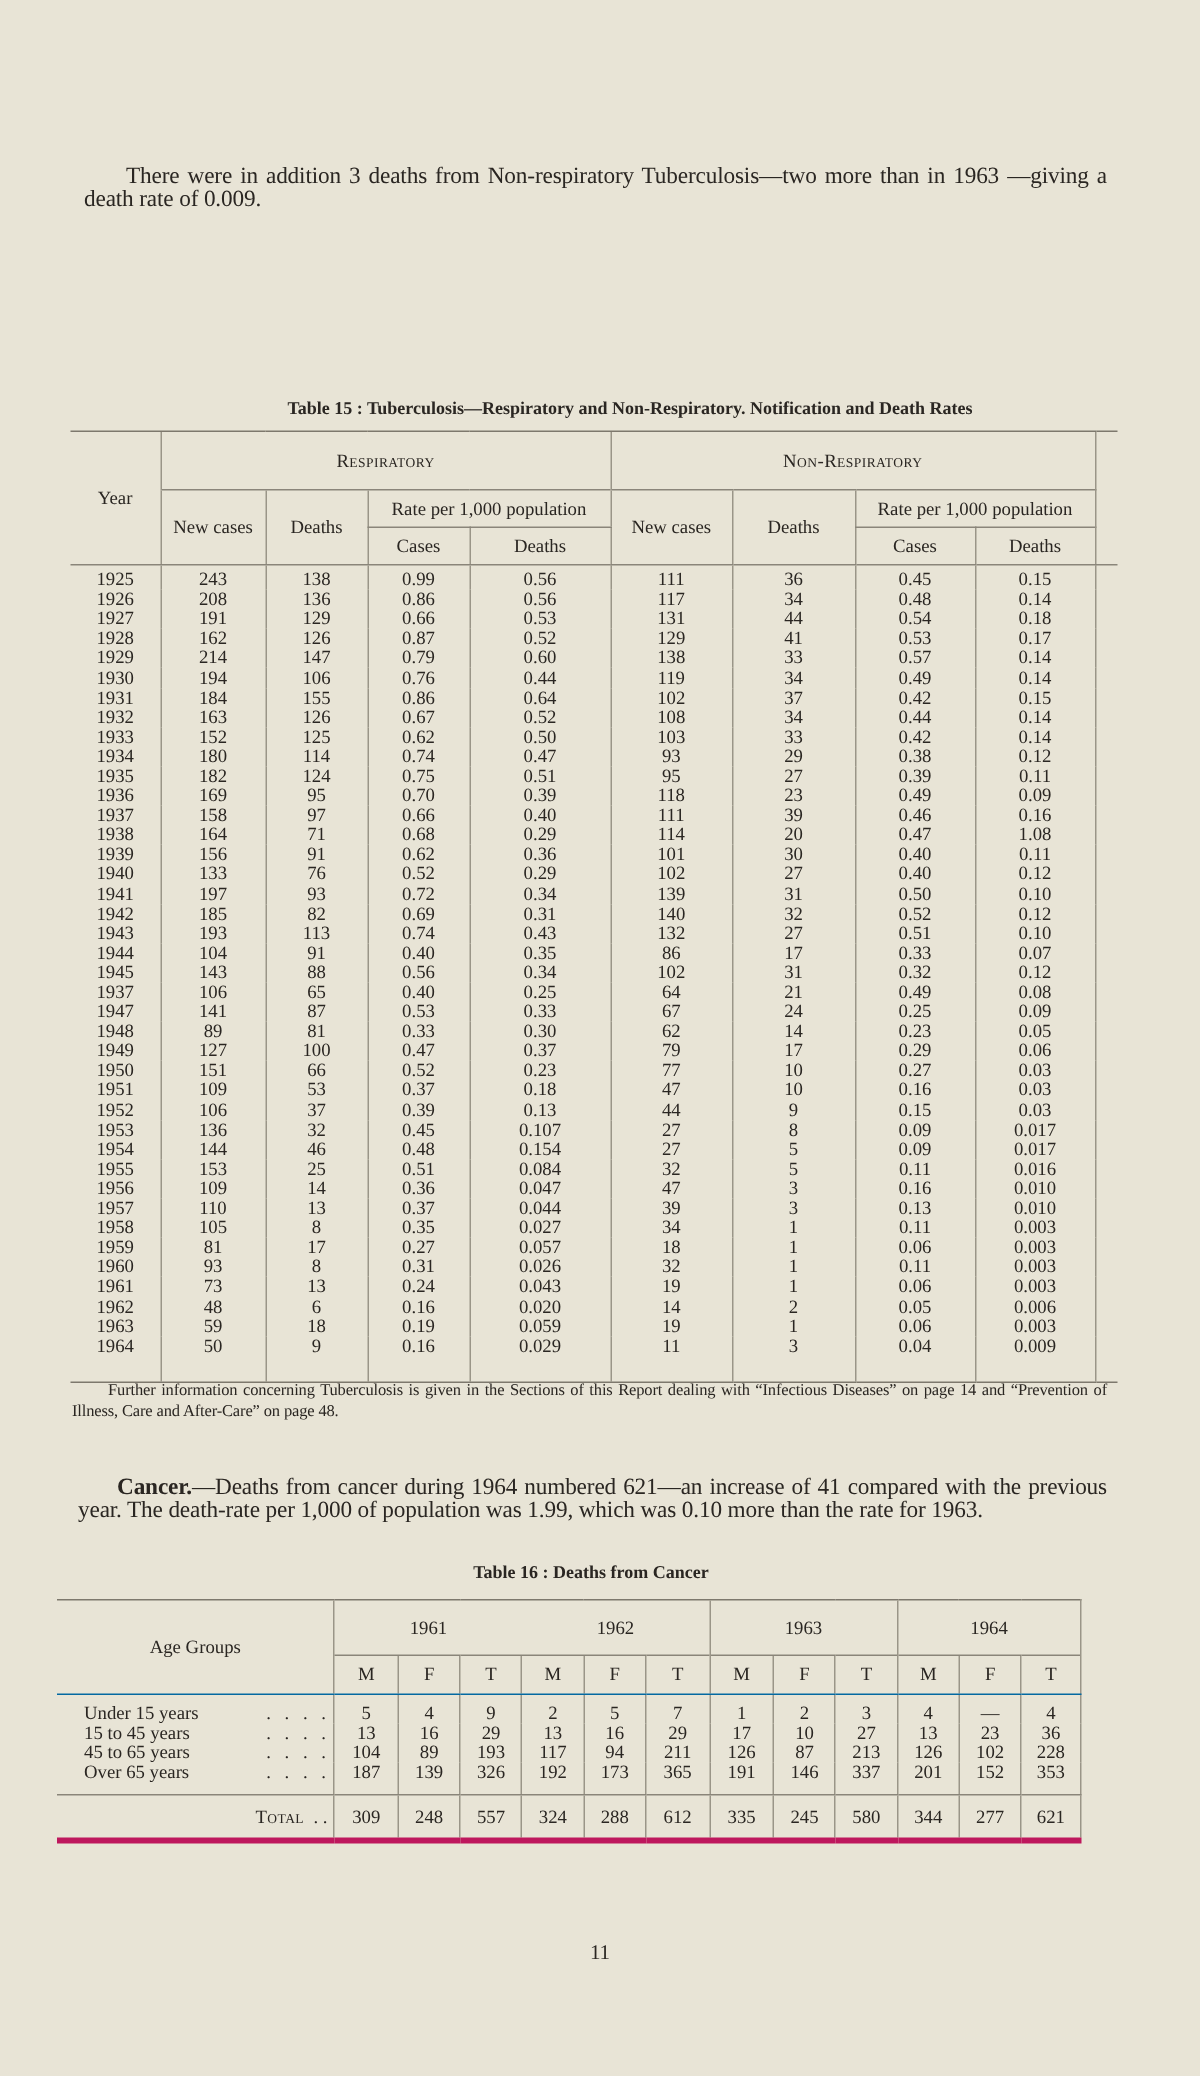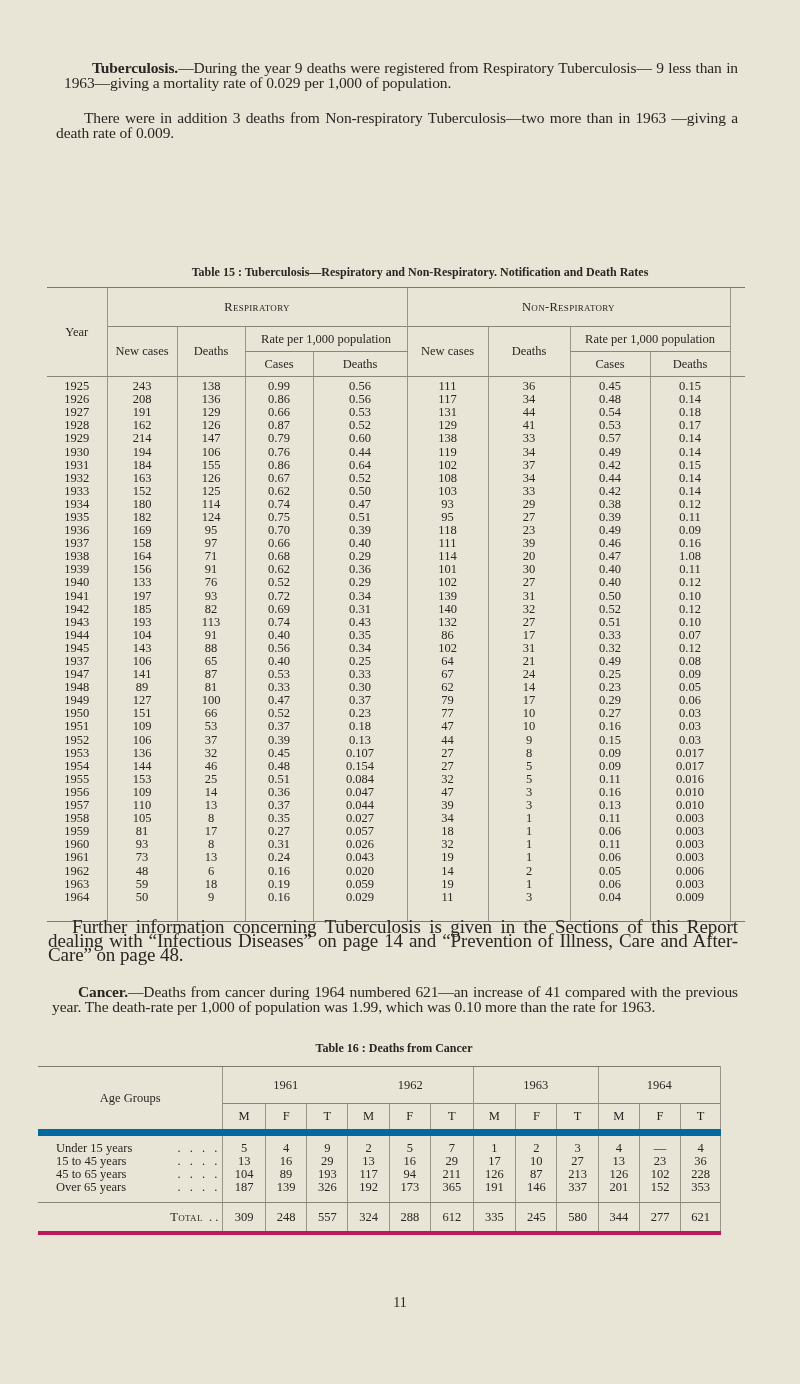--- a/index.html
+++ b/index.html
@@ -15,21 +15,21 @@
   p.para {
     position: absolute;
     margin: 0;
     font-size: 15.5px;
     line-height: 15px;
     text-align: justify;
     letter-spacing: -0.1px;
   }
   p.para .indent { display: inline-block; width: 28px; }
   p.para b { font-weight: bold; }
-  p.small { font-size: 19px; line-height: 14px; }
+  p.small { font-size: 11px; line-height: 14px; }
   .caption {
     position: absolute;
     font-size: 12px;
     font-weight: bold;
     text-align: center;
     left: 0; width: 800px;
   }
 
   
   .t15 {
@@ -55,39 +55,38 @@
   
   .t16 {
     position: absolute;
     left: 38px; top: 1066px; width: 683px;
     border-collapse: collapse;
     font-size: 12.5px;
   }
   .t16 th, .t16 td { padding: 0; text-align: center; font-weight: normal; }
   .t16 .top { border-top: 1px solid #7d786d; }
   .t16 .vline { border-left: 1px solid #9a9588; }
-  .t16 .hline { border-bottom: 7px solid #0369a1; }
+  .t16 .hline { border-bottom: 1px solid #0369a1; }
   .t16 thead tr.r1 th { height: 36px; }
   .t16 thead tr.r2 th { height: 25px; }
   .t16 tbody td { height: 13px; line-height: 13px; }
   .t16 tbody tr.first td { padding-top: 6px; }
   .t16 tbody tr.lastdata td { padding-bottom: 8px; border-bottom: 1px solid #8a857a; }
   .t16 tbody tr.total td { height: 28px; border-bottom: 4px solid #be185d; }
   .t16 td.lbl { text-align: left; padding-left: 18px; }
   .t16 td.lbl .dots { float: right; padding-right: 2px; letter-spacing: 3px; }
   .t16 td.tot { text-align: right; padding-right: 4px; }
 
   .pagenum { position: absolute; top: 1295px; left: 0; width: 800px; text-align: center; font-size: 14px; }
 </style>
 </head>
 <body>
 
 <div class="page">
 
-  <p class="para" style="left:64px; top:60px; width:674px;"><span class="indent"></span><b>Tuberculosis.</b><span>—During the year 9 deaths were registered from Respiratory Tuberculosis— 9 less than in 1963—giving a mortality rate of 0.029 per 1,000 of population.</span></p>
 
   <p class="para" style="left:56px; top:110px; width:682px;"><span class="indent"></span><span>There were in addition 3 deaths from Non-respiratory Tuberculosis—two more than in 1963 —giving a death rate of 0.009.</span></p>
 
 
 
   <div class="caption" style="top:265px; left:20px;">Table 15 : Tuberculosis—Respiratory and Non-Respiratory. Notification and Death Rates</div>
 
   <table class="t15">
     <colgroup>
       <col style="width:60px">

